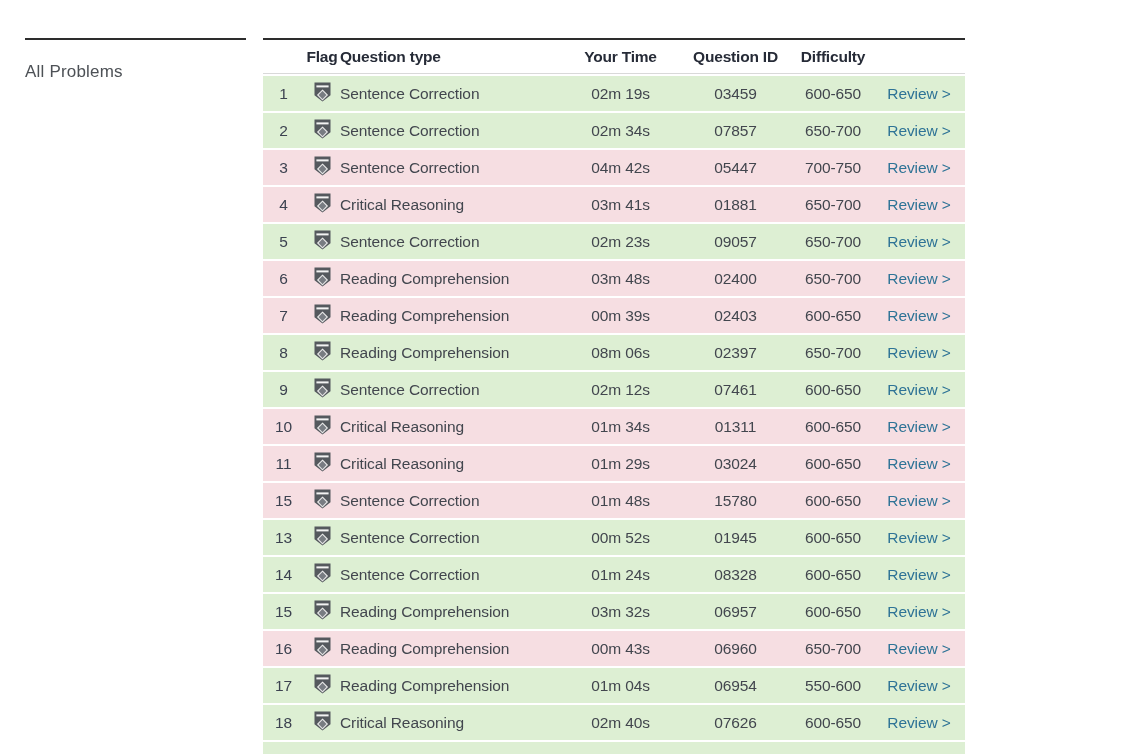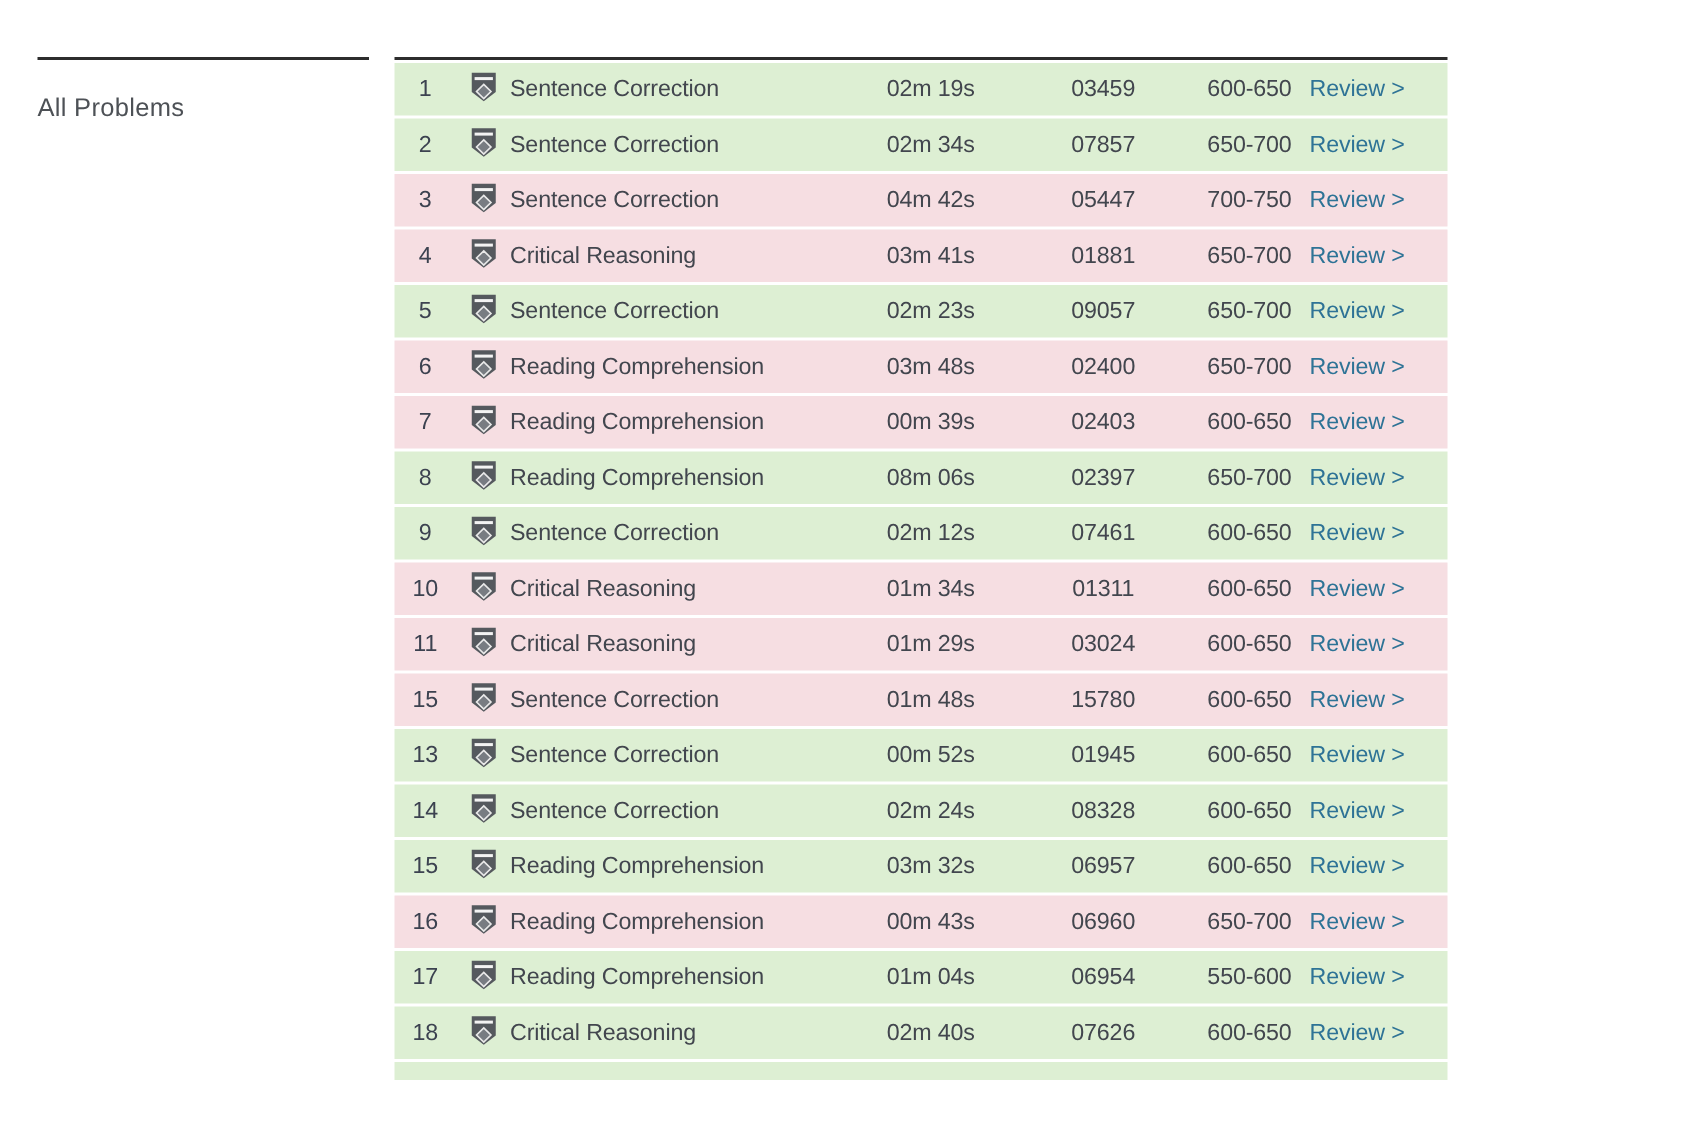--- a/index.html
+++ b/index.html
@@ -60,21 +60,21 @@
   .row.pink  { background: #f6dee2; }
   .partial-row { height: 12px; margin-bottom: 0; }
 
   
   .c-num    { width: 41px;  text-align: center; color: #3c4250; }
   .c-flag   { width: 36px;  text-align: center; display: flex; justify-content: center; align-items: center; }
   .c-type   { width: 223px; text-align: left; }
   .c-time   { width: 115px; text-align: center; }
   .c-id     { width: 115px; text-align: center; }
   .c-diff   { width: 80px;  text-align: center; }
-  .c-review { width: 92px;  text-align: left; box-sizing: border-box; }
+  .c-review { width: 92px;  text-align: center; box-sizing: border-box; }
 
   .review-link {
     color: #2e7396;
     text-decoration: none;
     cursor: pointer;
   }
   .flag-btn {
     display: inline-flex;
     background: none; border: none; padding: 0; margin: 0;
     cursor: pointer;
@@ -84,20 +84,29 @@
 <body>
 
 <div class="page">
 
   <div class="sidebar-rule"></div>
   <div class="sidebar-title">All Problems</div>
 
   <div class="table-wrap">
     <div class="table-rule-top"></div>
 
+    <div class="header-row">
+      <div class="c-num"></div>
+      <div class="c-flag">Flag</div>
+      <div class="c-type">Question type</div>
+      <div class="c-time">Your Time</div>
+      <div class="c-id">Question ID</div>
+      <div class="c-diff">Difficulty</div>
+      <div class="c-review"></div>
+    </div>
 
     <div class="rows" id="rows">
         <div class="row green">
     <div class="c-num">1</div>
     <div class="c-flag">
       <button class="flag-btn">
         <span>
           <svg width="17" height="20" viewBox="0 0 17 20" aria-hidden="true">
             <path d="M0.5 0.5 h16 v12.8 l-8 6.2 l-8 -6.2 z" fill="#55595e"></path>
             <rect x="2.4" y="3.4" width="12.2" height="2" fill="#f3f3f3"></rect>
@@ -373,21 +382,21 @@
         <span>
           <svg width="17" height="20" viewBox="0 0 17 20" aria-hidden="true">
             <path d="M0.5 0.5 h16 v12.8 l-8 6.2 l-8 -6.2 z" fill="#55595e"></path>
             <rect x="2.4" y="3.4" width="12.2" height="2" fill="#f3f3f3"></rect>
             <path d="M8.5 8.2 l4.8 4.8 l-4.8 4.8 l-4.8 -4.8 z" fill="#787c82" stroke="#e9e9e9" stroke-width="1.1"></path>
           </svg>
         </span>
       </button>
     </div>
     <div class="c-type">Sentence Correction</div>
-    <div class="c-time">02m 24s</div>
+    <div class="c-time">01m 24s</div>
     <div class="c-id">08328</div>
     <div class="c-diff">600-650</div>
     <div class="c-review">
       <a class="review-link">Review &gt;</a>
     </div>
   </div>
         <div class="row green">
     <div class="c-num">15</div>
     <div class="c-flag">
       <button class="flag-btn">

